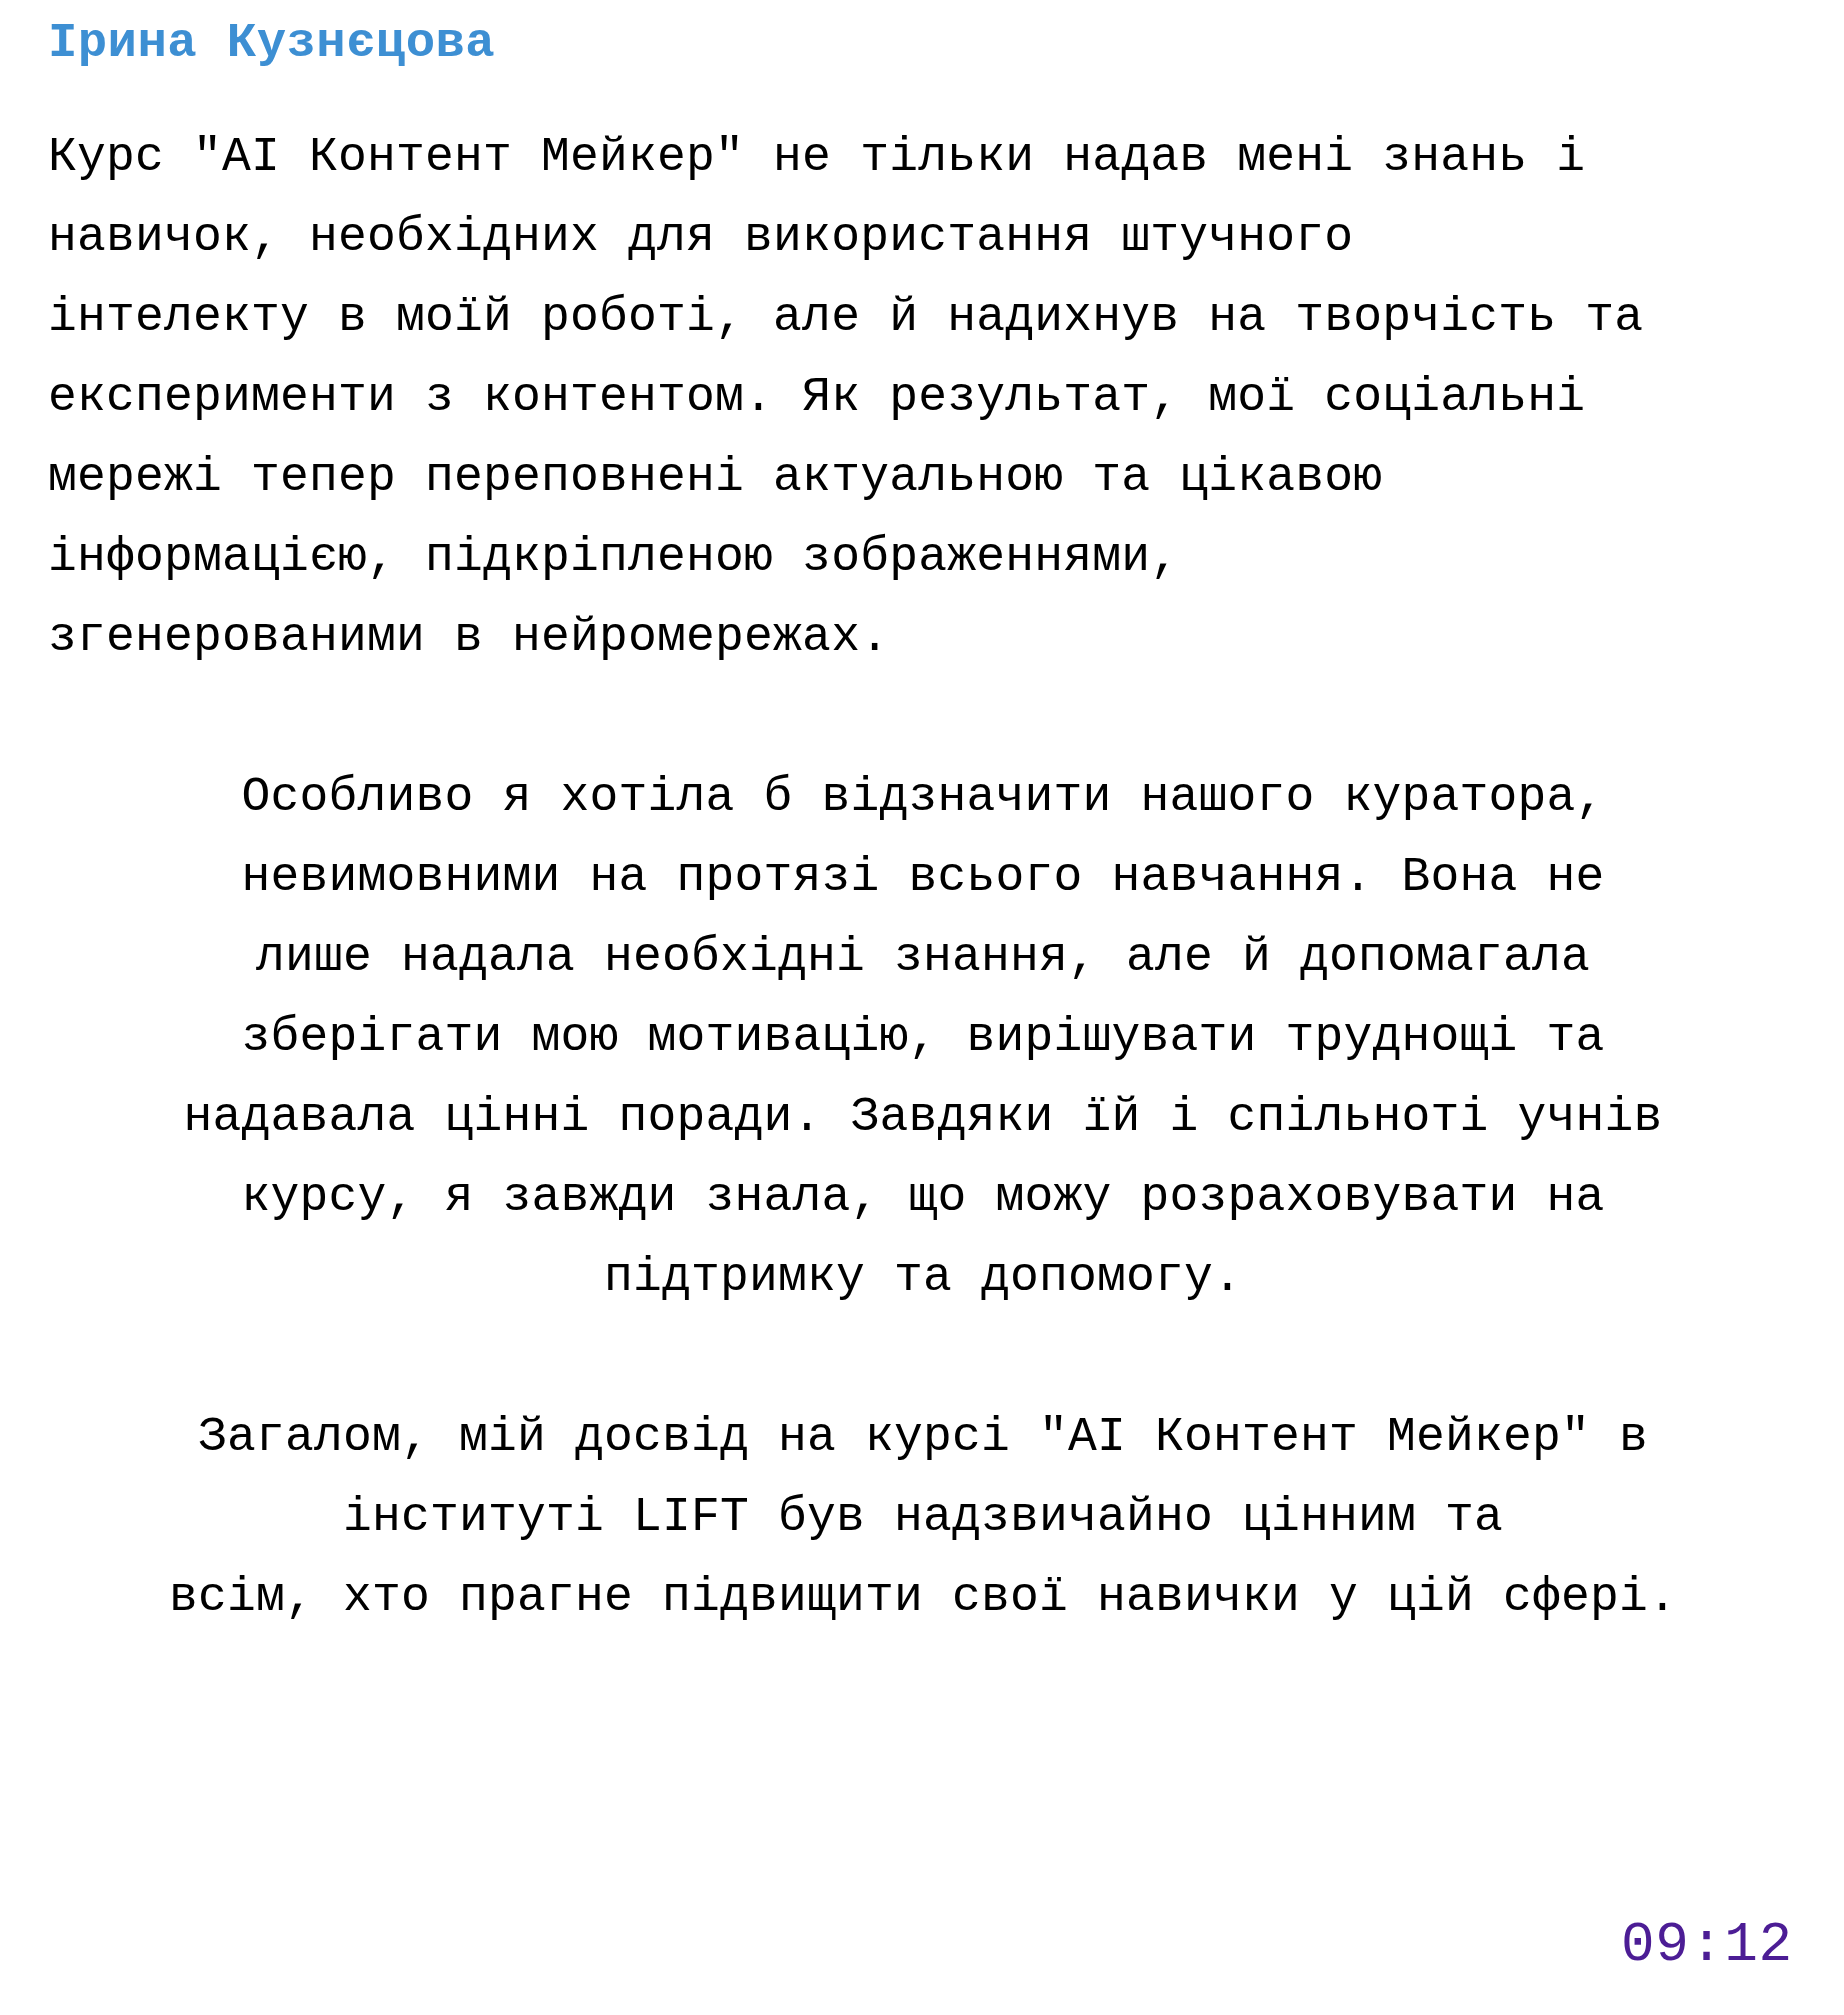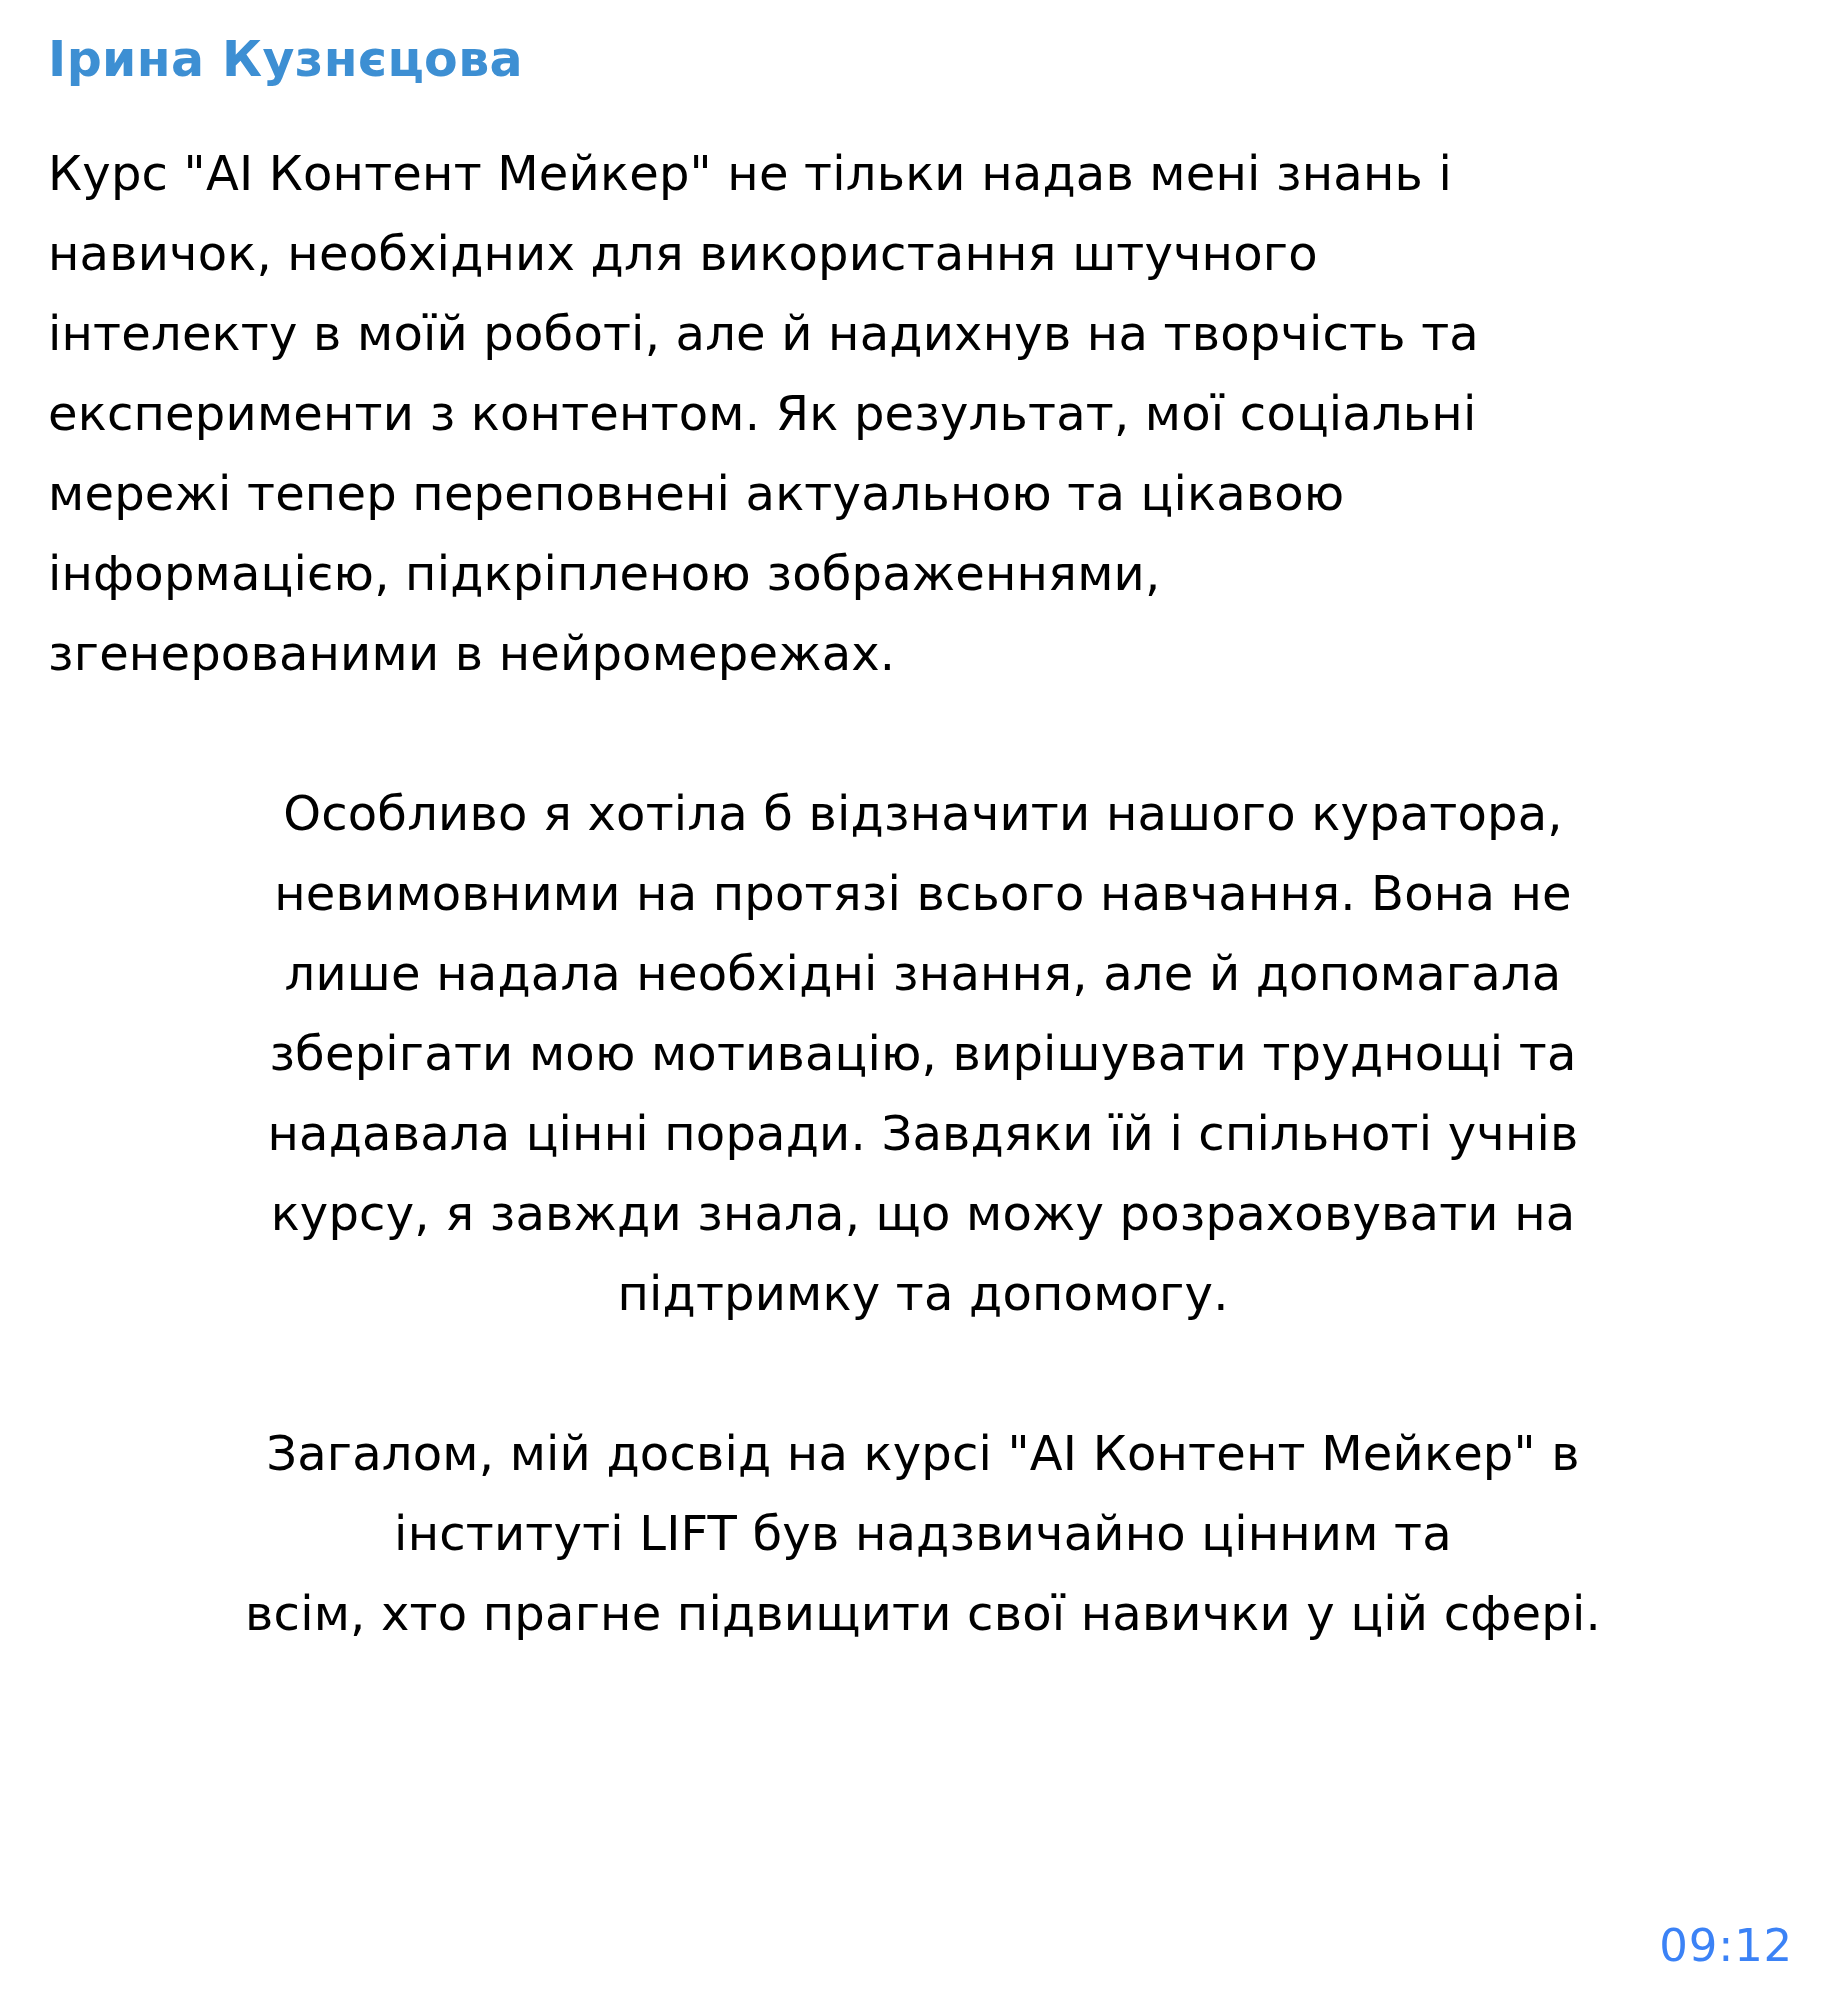--- a/index.html
+++ b/index.html
@@ -14,22 +14,23 @@
     font-family: "DejaVu Sans", "Liberation Sans", sans-serif;
     color: #000000;
     overflow: hidden;
   }
   .message {
     position: absolute;
     top: 0;
     left: 0;
     right: 0;
     bottom: 0;
-    padding: 32px 46px 0 48px;
+    padding: 16px 46px 0 48px;
     box-sizing: border-box;
+    font-family: Liberation Mono, monospace;
   }
   .sender {
     color: #3d8fd3;
     font-size: 49px;
     line-height: 55px;
     font-weight: 700;
     margin-bottom: 46px;
     letter-spacing: 0.4px;
   }
   .message-text {
@@ -41,22 +42,22 @@
     margin-top: 80px;
     text-align: center;
   }
   .line {
     white-space: nowrap;
   }
   .timestamp {
     position: absolute;
     top: 1920px;
     right: 51px;
-    color: #3b82f6;
-    font-size: 45px;
+    color: #4c1d95;
+    font-size: 56px;
     line-height: 51px;
     letter-spacing: 0.8px;
   }
 </style>
 </head>
 <body>
 
 <div class="message">
   <div class="sender">Ірина Кузнєцова</div>
 

